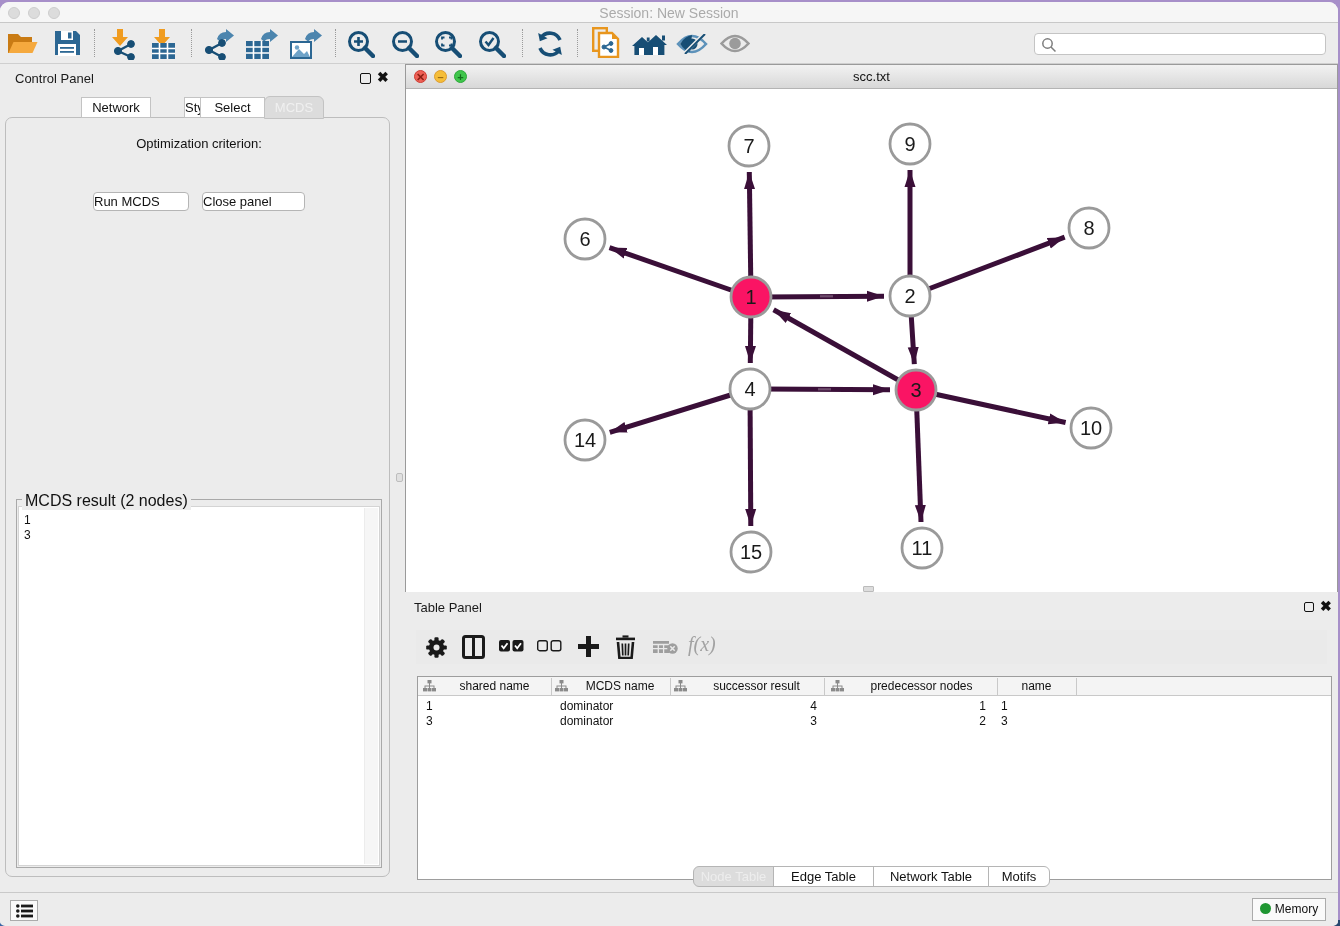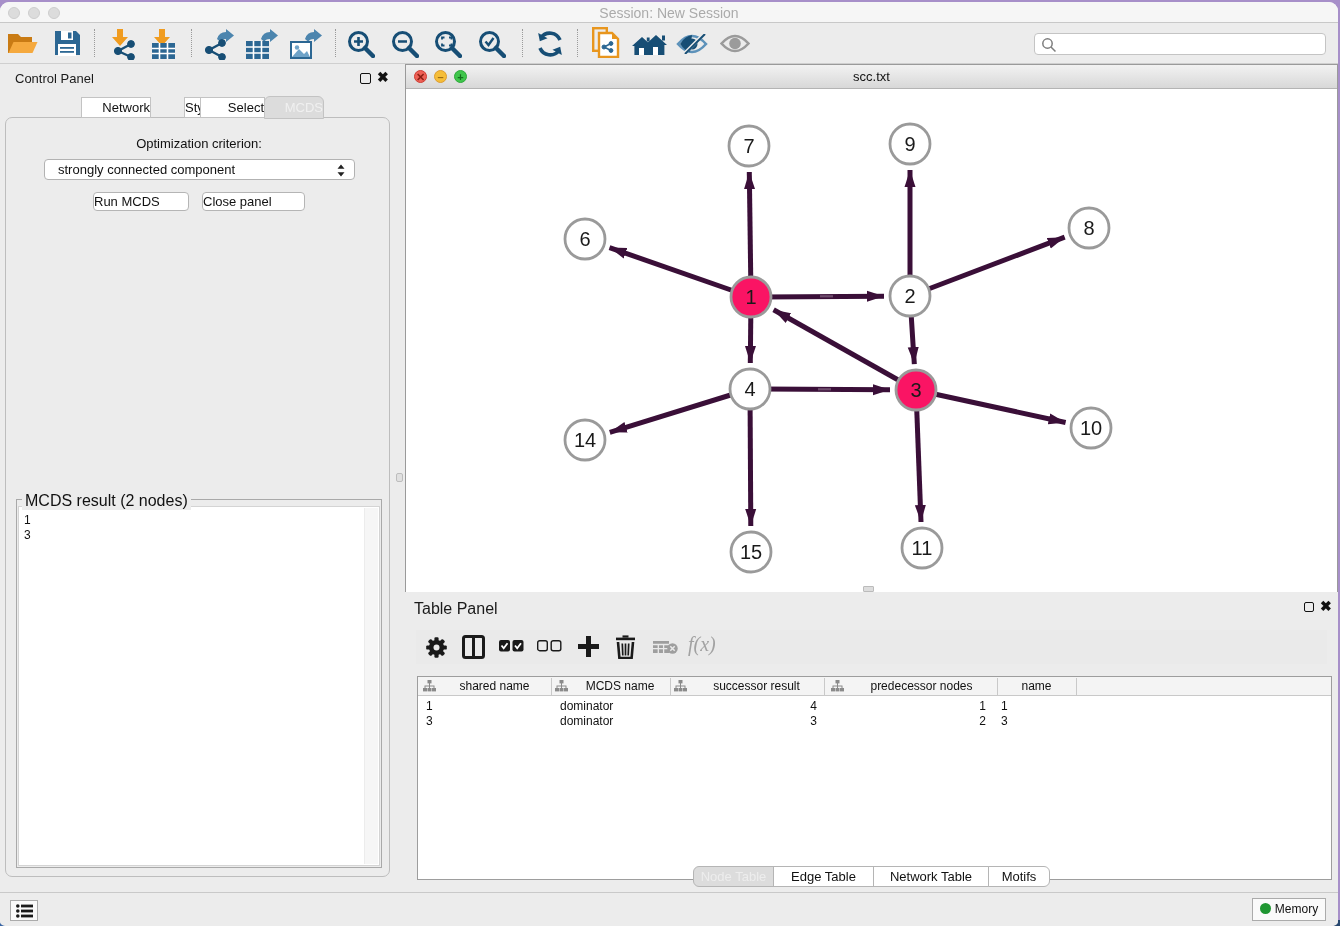--- a/index.html
+++ b/index.html
@@ -21,21 +21,21 @@
 .tsep { position:absolute; top:6px; height:28px; width:0; border-left:1px dotted #9a9a9a; }
 #search { position:absolute; right:12px; top:10px; width:292px; height:22px; background:#fff;
   border:1px solid #c4c4c4; border-radius:4px; }
 
 #cp-title { position:absolute; left:15px; top:69px; font-size:13px; color:#1a1a1a; }
 #cp-sq { position:absolute; left:360px; top:71px; width:11px; height:11px; border:1.5px solid #111; border-radius:2px;}
 #cp-x { position:absolute; left:377px; top:67px; font-size:14px; color:#111; font-weight:bold;}
 #cp-panel { position:absolute; left:5px; top:115px; width:385px; height:760px;
   border:1px solid #bdbdbd; border-radius:7px; background:#ececec; }
 .tab { position:absolute; top:95px; height:21px; background:#fff; border:1px solid #c3c3c3;
-  font-size:13px; color:#111; text-align:right; line-height:19px; z-index:5; }
+  font-size:13px; color:#111; text-align:center; line-height:19px; z-index:5; }
 #tab-mcds { background:#dcdcdc; color:#f0f0f0; border-radius:6px 6px 0 0; top:94px; height:23px; line-height:22px; border-color:#c3c3c3;}
 #opt-label { position:absolute; left:0px; top:134px; width:398px; text-align:center; font-size:13px; color:#111; }
 #opt-select { position:absolute; left:44px; top:157px; width:311px; height:21px; background:#fff;
   border:1px solid #b2b2b2; border-radius:4px; font-size:13px; color:#111; line-height:19px; padding-left:13px; }
 .btn { position:absolute; top:190px; height:19px; background:#fff; border:1px solid #b5b5b5;
   border-radius:4px; font-size:13px; color:#111; line-height:17px; }
 #grp { position:absolute; left:16px; top:497px; width:366px; height:369px; border:1px solid #a9a9a9; }
 #grp-label { position:absolute; left:22px; top:490px; background:#ececec; padding:0 3px; font-size:16px; color:#111; z-index:3;}
 #grp-text { position:absolute; left:18px; top:504px; width:362px; height:360px; background:#fff;
   border:1px solid #d4d4d4; font-size:12px; color:#111; padding:6px 0 0 5px; line-height:15px; }
@@ -46,21 +46,21 @@
 #net { position:absolute; left:405px; top:62px; width:933px; height:529px;
   border:1px solid #9a9a9a; background:#fff; }
 #net-tb { position:absolute; left:0; top:0; width:100%; height:24px;
   background:linear-gradient(#f2f2f2,#d8d8d8); border-bottom:1px solid #b4b4b4; }
 #net-tb .title { position:absolute; width:100%; text-align:center; top:4px; font-size:13px; color:#111; }
 .mtl { position:absolute; top:5px; width:13px; height:13px; border-radius:50%; font-size:11px;
   font-weight:bold; text-align:center; line-height:12px; }
 #net-grip { position:absolute; left:863px; top:584px; width:11px; height:6px; background:#ddd; border:1px solid #bbb; border-radius:1px; }
 
 #tp { position:absolute; left:405px; top:590px; width:933px; height:300px; background:#ececec; }
-#tp-title { position:absolute; left:9px; top:8px; font-size:16px; color:#1a1a1a; }
+#tp-title { position:absolute; left:9px; top:8px; font-size:13px; color:#1a1a1a; }
 #tp-sq { position:absolute; left:899px; top:10px; width:10px; height:10px; border:1.5px solid #111; border-radius:2px;}
 #tp-x { position:absolute; left:915px; top:6px; font-size:14px; color:#111; font-weight:bold;}
 #tp-toolbar { position:absolute; left:11px; top:38px; width:911px; height:34px; background:#eaeaea; border:none;}
 #tbl { position:absolute; left:12px; top:84px; width:915px; height:204px; background:#fff; border:1px solid #9d9d9d; }
 #tbl-head { position:absolute; left:0; top:0; width:913px; height:19px; background:#f4f4f4; border-bottom:1px solid #c9c9c9; font-size:12px; color:#111; }
 .th { position:absolute; top:2px; text-align:center; }
 .thsep { position:absolute; top:1px; height:17px; border-left:1px solid #c9c9c9; }
 .treeic { position:absolute; top:3px; }
 .ic { position:absolute; }
 .td { position:absolute; font-size:12px; color:#111; }
@@ -230,25 +230,20 @@
 
   <div id="cp-title">Control Panel</div>
   <div id="cp-sq"></div>
   <div id="cp-x">✖</div>
   <div id="cp-panel"></div>
   <div class="tab" style="left:81px; width:70px;">Network</div>
   <div class="tab" style="left:140px; width:28px;margin-left:44px;">Style</div>
   <div class="tab" style="left:200px; width:65px;">Select</div>
   <div class="tab" id="tab-mcds" style="left:264px; width:60px;">MCDS</div>
   <div id="opt-label">Optimization criterion:</div>
-  <div id="opt-select">strongly connected component
-    <svg style="position:absolute;right:9px;top:4px" width="8" height="13" viewBox="0 0 8 13">
-      <path d="M0.5 4.7 L4 0.5 L7.5 4.7 Z M0.5 8.3 L4 12.5 L7.5 8.3 Z" fill="#222"></path>
-    </svg>
-  </div>
   <div class="btn" style="left:93px; width:96px;">Run MCDS</div>
   <div class="btn" style="left:202px; width:103px;">Close panel</div>
   <div id="grp"></div>
   <div id="grp-label">MCDS result (2 nodes)</div>
   <div id="grp-text">1<br>3<div id="grp-sb"></div></div>
   <div id="divider"></div>
 
   <div id="net">
     <div id="net-tb">
       <div class="mtl" style="left:8px; background:#ee6156; border:1px solid #ce3d34; color:#8c1e14;">✕</div>

